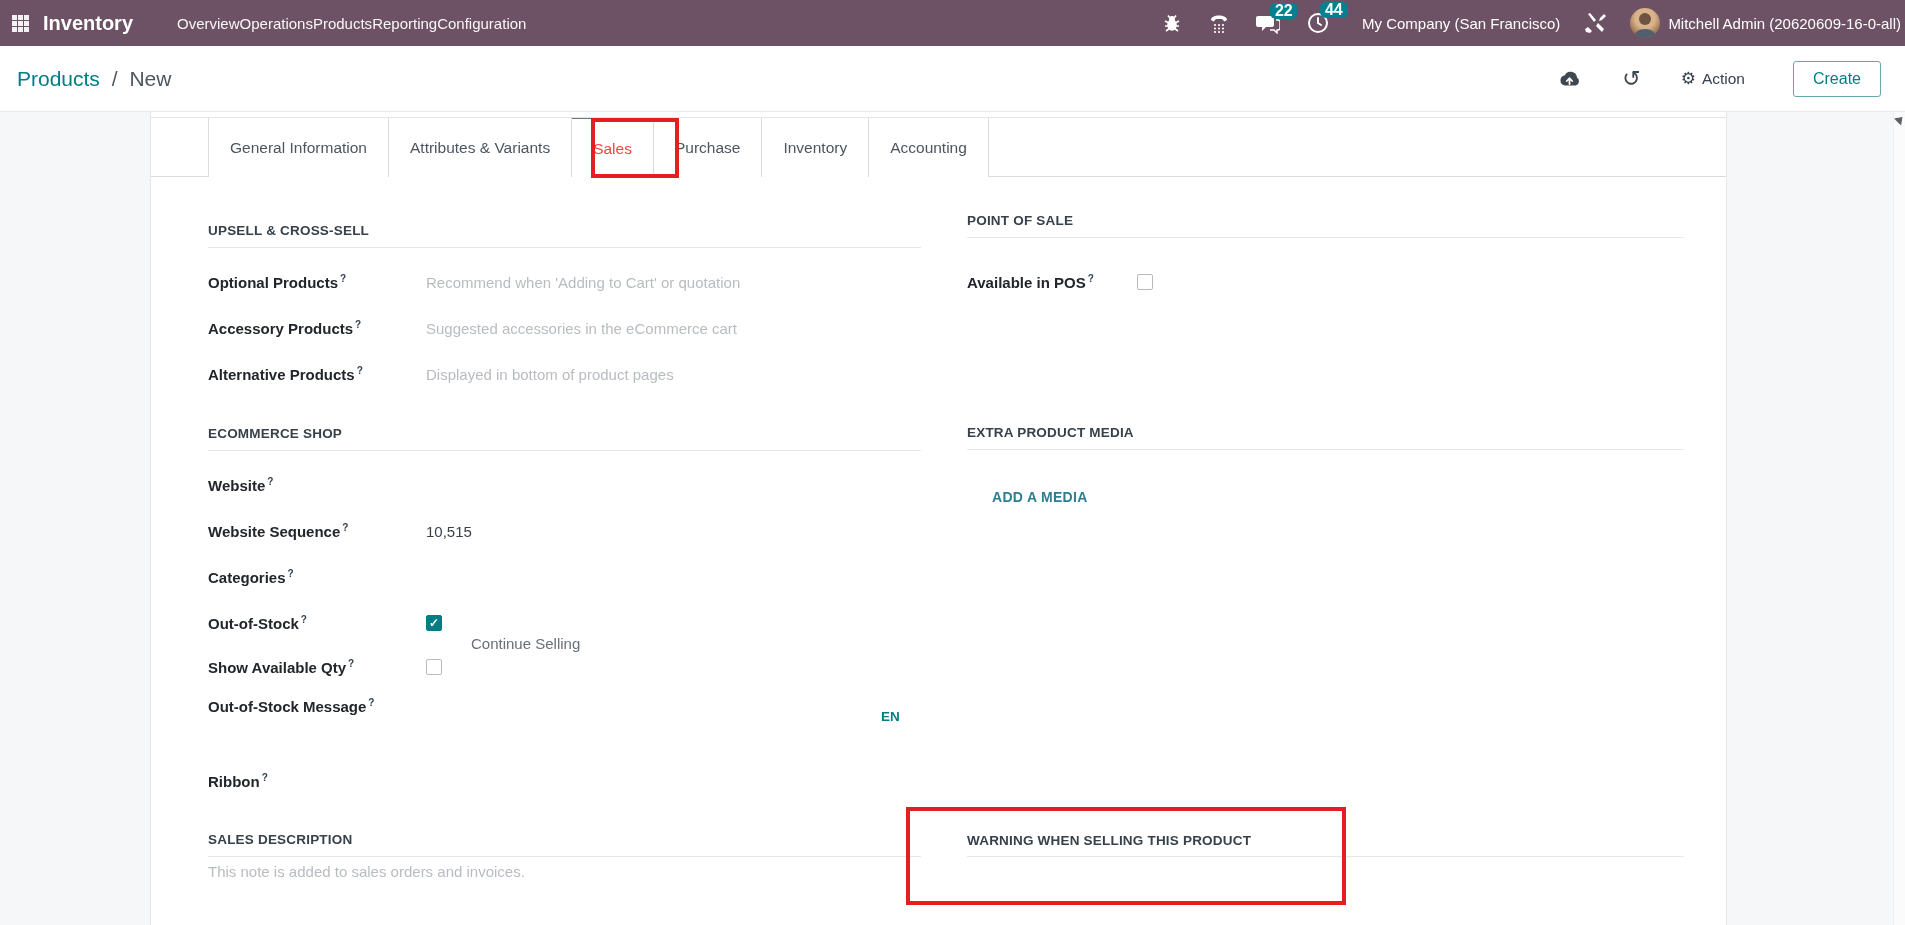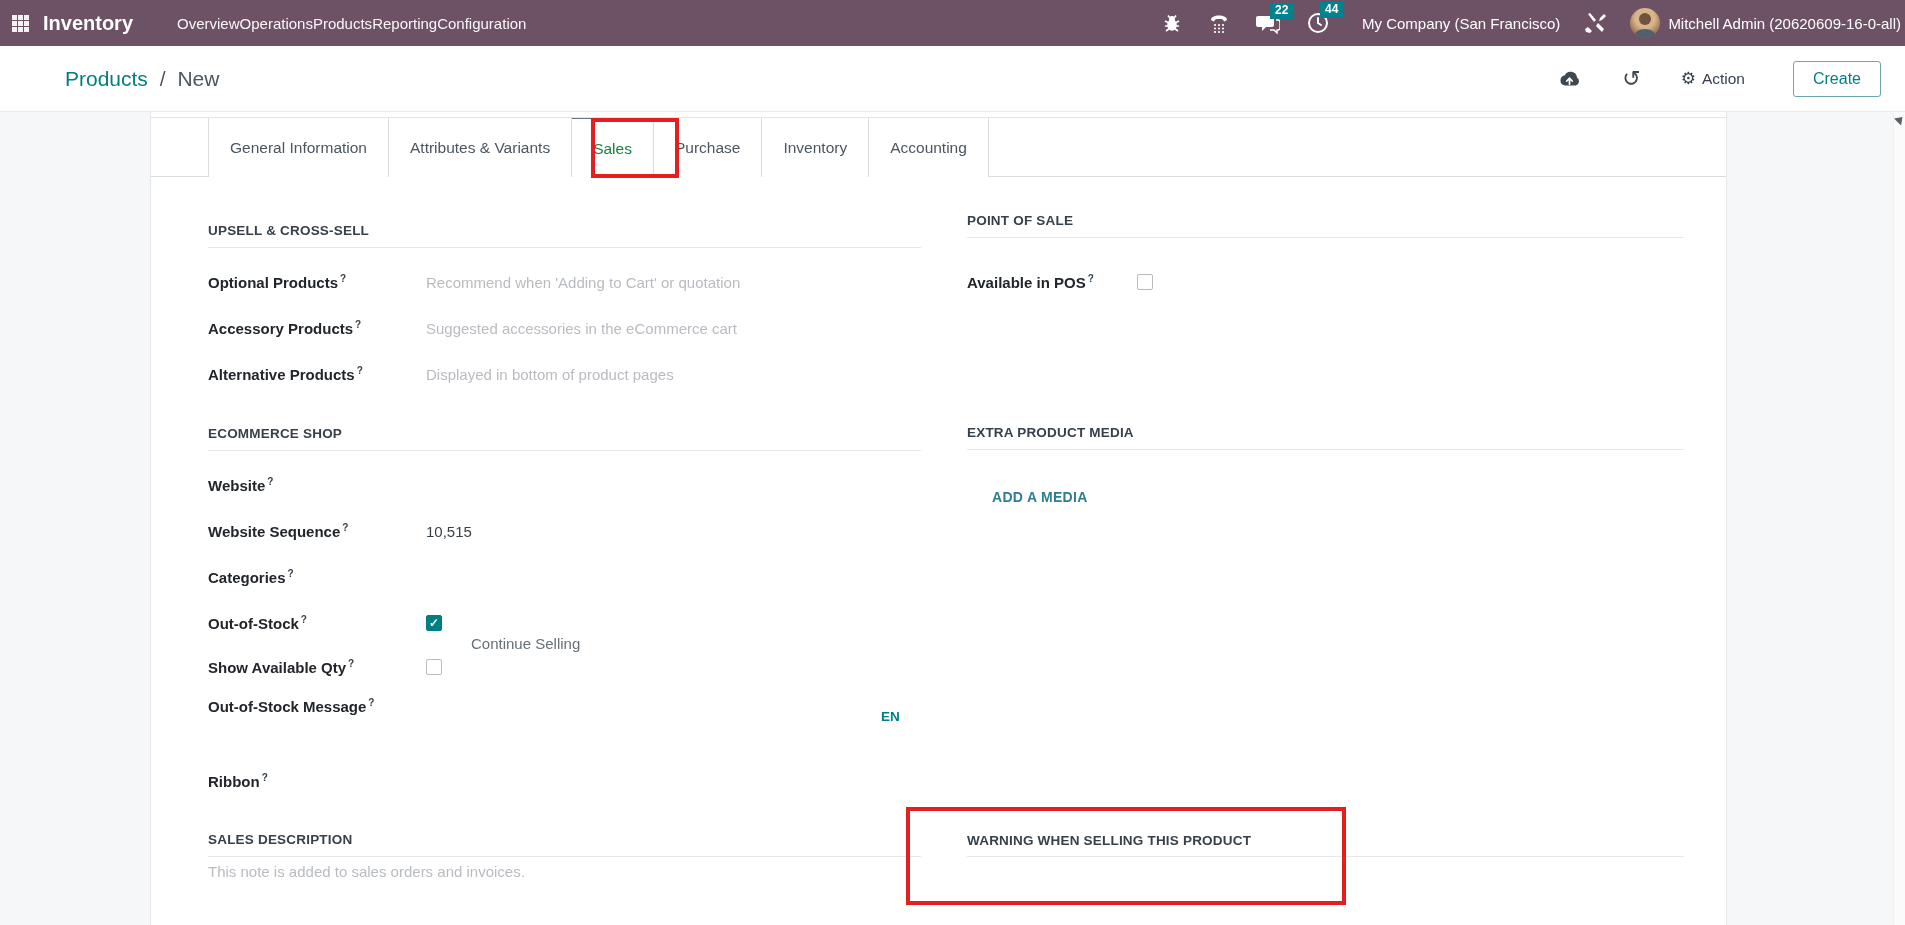--- a/index.html
+++ b/index.html
@@ -12,29 +12,29 @@
   .apps-grid { width:17px; height:17px; margin-left:12px;
     display:grid; grid-template-columns:repeat(3,5px); grid-template-rows:repeat(3,5px); gap:1px; cursor:pointer; }
   .apps-grid span { background:rgba(255,255,255,.92); }
   .app-name { font-size:20px; font-weight:600; margin-left:14px; cursor:pointer; }
   .nav-menus { display:flex; margin-left:44px; font-size:15px; }
   .nav-menus .menu-item { cursor:pointer; opacity:.95; }
   .nav-right { margin-left:auto; display:flex; align-items:center; }
   .nav-icon { position:relative; margin-right:26px; cursor:pointer; display:flex; align-items:center; }
   .nav-icon svg { display:block; }
   .badge { position:absolute; top:-9px; left:14px; background:var(--badge); color:#fff;
-    font-size:12px; font-weight:700; padding:1px 5px 2px; border-radius:0; line-height:13px; }
+    font-size:16px; font-weight:700; padding:1px 5px 2px; border-radius:6px; line-height:13px; }
   .company-name { font-size:15px; margin:0 24px 0 6px; cursor:pointer; white-space:nowrap; }
   .avatar { width:30px; height:30px; border-radius:50%; overflow:hidden; margin:0 8px 0 22px;
     background:radial-gradient(circle at 50% 35%, #d8b38b 0 40%, #9c7553 70%, #6e4f38 100%); flex:none; cursor:pointer; }
   .user-name { font-size:15px; white-space:nowrap; padding-right:4px; cursor:pointer; }
 
   
   .control-panel { position:absolute; left:0; top:46px; width:1905px; height:66px;
-    background:#fff; border-bottom:1px solid #e8eaed; display:flex; align-items:center;padding-left:48px; }
+    background:#fff; border-bottom:1px solid #e8eaed; display:flex; align-items:center; }
   .breadcrumb { font-size:21px; margin-left:17px; }
   .breadcrumb .bc-root { color:var(--accent); cursor:pointer; }
   .breadcrumb .bc-sep { color:#4c5660; margin:0 6px; }
   .breadcrumb .bc-current { color:#4c5660; }
   .cp-right { margin-left:auto; display:flex; align-items:center; }
   .cp-icon { color:#3f4750; margin-right:40px; cursor:pointer; display:flex; align-items:center; }
   .undo-glyph { font-size:22px; line-height:22px; }
   .action-menu { display:flex; align-items:center; font-size:15.5px; color:#374151; margin-right:48px; cursor:pointer; }
   .gear-glyph { font-size:17px; margin-right:6px; }
   .create-button { border:1px solid #6ba8ad; color:var(--accent); background:#fff; font-size:16px;
@@ -49,21 +49,21 @@
     border-left:1px solid #f0f0f1; cursor:pointer; }
   .scroll-arrow { width:0; height:0; margin:4px auto 0; border-left:5px solid transparent;
     border-right:5px solid transparent; border-bottom:7px solid #5a6168; transform:rotate(45deg); }
 
   
   .notebook-header { position:absolute; left:0; top:5px; width:100%; height:60px;
     border-top:1px solid #e2e5e8; border-bottom:1px solid #d8dce0; display:flex; }
   .tab { height:59px; line-height:59px; padding:0 21px; font-size:15.5px; color:#4c5660;
     border-right:1px solid #d8dce0; cursor:pointer; background:#fff; white-space:nowrap; }
   .tab:first-child { margin-left:57px; border-left:1px solid #d8dce0; }
-  .tab.active { color:#15803d; border-top:1px solid #6b7680; margin-bottom:-1px; }
+  .tab.active { color:#ef4444; border-top:1px solid #6b7680; margin-bottom:-1px; }
 
   
   .annotation { position:absolute; border:4px solid var(--annotation); pointer-events:none; z-index:50; }
 
   
   .col { position:absolute; }
   .col-left  { left:57px;  width:713px; }
   .col-right { left:816px; width:717px; }
   .section-title { position:absolute; width:100%; font-size:13.5px; font-weight:700; color:#37414b;
     letter-spacing:.2px; padding-bottom:9px; border-bottom:1px solid #e6e8ea; }

